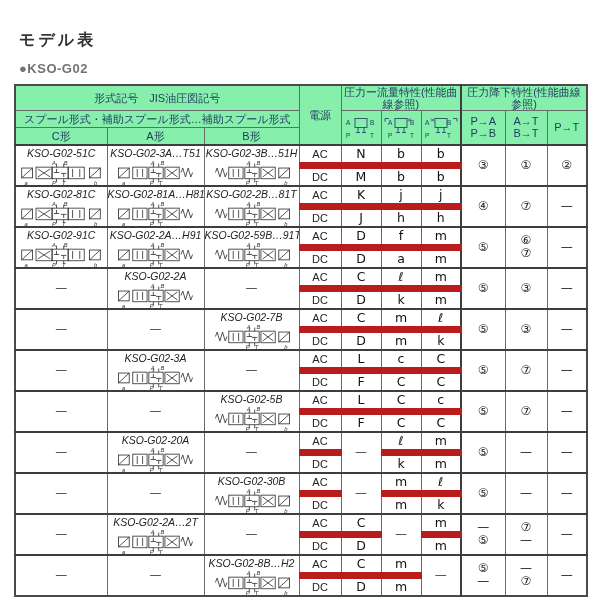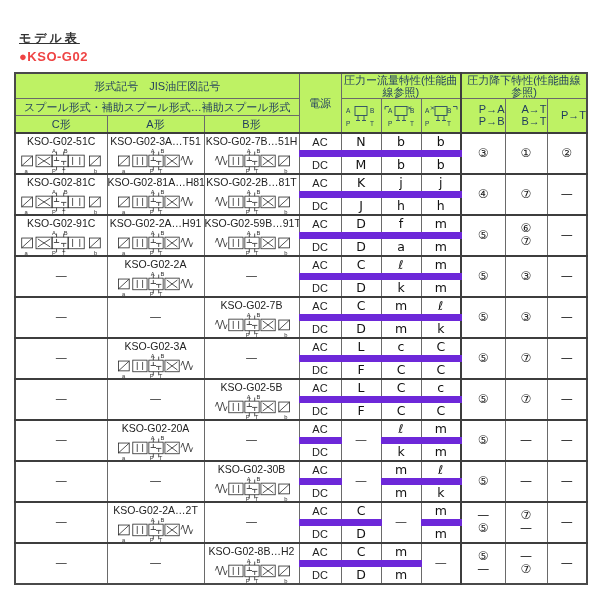--- a/index.html
+++ b/index.html
@@ -2,59 +2,59 @@
 <html><head>
 <meta charset="utf-8">
 <style>
   html,body{margin:0;padding:0;background:#fff;}
   body{
     width:600px;height:600px;overflow:hidden;
     font-family:"Liberation Sans","DejaVu Sans",sans-serif;
     color:#222;
   }
   .page-title{
-    margin:30px 0 2px 19px;
-    font-size:12px;font-weight:bold;letter-spacing:3px;color:#333;text-decoration:underline;
+    margin:30px 0 10px 19px;
+    font-size:16px;font-weight:bold;letter-spacing:3px;color:#333;
   }
   .page-subtitle{
     margin:0 0 8px 19px;
-    font-size:13px;font-weight:bold;color:#ef4444;letter-spacing:0.5px;
+    font-size:13px;font-weight:bold;color:#737373;letter-spacing:0.5px;
   }
   table.model-table{
     margin-left:14px;
     border-collapse:collapse;table-layout:fixed;width:572px;
     border:2px solid #4a4a4a;
   }
   th,td{
     border:1px solid #6a6a6a;padding:0;text-align:center;vertical-align:middle;
     overflow:hidden;
   }
   thead th{
-    background:#bef264;color:#1e3a5f;font-weight:normal;
+    background:#86efac;color:#1e3a5f;font-weight:normal;
     font-size:11px;line-height:12px;
   }
   thead tr{height:17px;}
   tbody tr{height:20px;}
   tr.grp-top td{border-top:2px solid #3d3d3d;}
-  td.sub{border-bottom:7px solid #6d28d9;}
-  td.subt{border-top:1px solid #b91c1c;}
+  td.sub{border-bottom:1px solid #6d28d9;}
+  td.subt{border-top:7px solid #b91c1c;}
   td.pwr{font-size:11px;color:#222;}
   td.flow{font-size:12.5px;color:#111;font-family:"DejaVu Sans",sans-serif;}
   td.drop{font-size:12px;color:#222;font-family:"DejaVu Sans",sans-serif;line-height:13px;}
   .thickL{border-left:2px solid #3d3d3d !important;}
-  td.diag{vertical-align:top;}
+  td.diag{vertical-align:top;font-style:italic;}
   td.dash{vertical-align:middle;font-size:12px;color:#444;font-family:"DejaVu Sans",sans-serif;}
   .code{
     font-size:10.5px;line-height:13px;color:#222;white-space:nowrap;
     padding-top:1px;
   }
   svg.vsym{display:block;margin:0 auto;width:84px;height:25px;}
   svg.hic{display:block;margin:0 auto;width:34px;height:23px;}
   .drop div{line-height:13px;}
-  .arr2{line-height:12px;font-size:11px;text-align:right;}
+  .arr2{line-height:12px;font-size:11px;}
   .defs{position:absolute;width:0;height:0;overflow:hidden;}
   .vline{stroke:#2a2a2a;stroke-width:0.9;fill:none;}
   .vtxt{font-size:6.5px;fill:#333;font-family:"Liberation Sans",sans-serif;}
   .htxt{font-size:6.5px;fill:#1e3a5f;font-family:"Liberation Sans",sans-serif;}
   .hline{stroke:#2c4a66;stroke-width:0.9;fill:none;}
 </style>
 </head>
 <body>
 
 <svg class="defs" xmlns="http://www.w3.org/2000/svg">
@@ -244,21 +244,21 @@
             <use href="#valve-c"></use>
           </svg>
         </td>
         <td class="diag" rowspan="2">
           <div class="code">KSO-G02-3A…T51</div>
           <svg class="vsym" viewBox="0 0 90 28">
             <use href="#valve-a"></use>
           </svg>
         </td>
         <td class="diag" rowspan="2">
-          <div class="code">KSO-G02-7B…51H</div>
+          <div class="code">KSO-G02-3B…51H</div>
           <svg class="vsym" viewBox="0 0 90 28">
             <use href="#valve-b"></use>
           </svg>
         </td>
         <td class="pwr sub">AC</td>
         <td class="flow sub">N</td>
         <td class="flow sub">b</td>
         <td class="flow sub">b</td>
         <td class="drop thickL" rowspan="2">
           <div>③</div>

